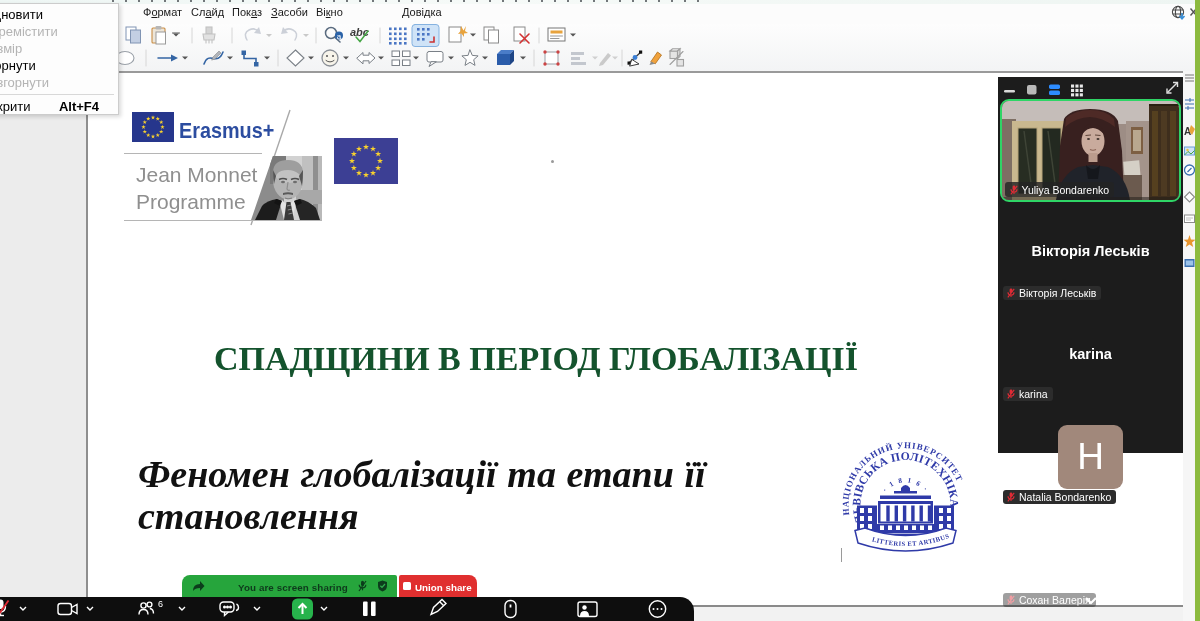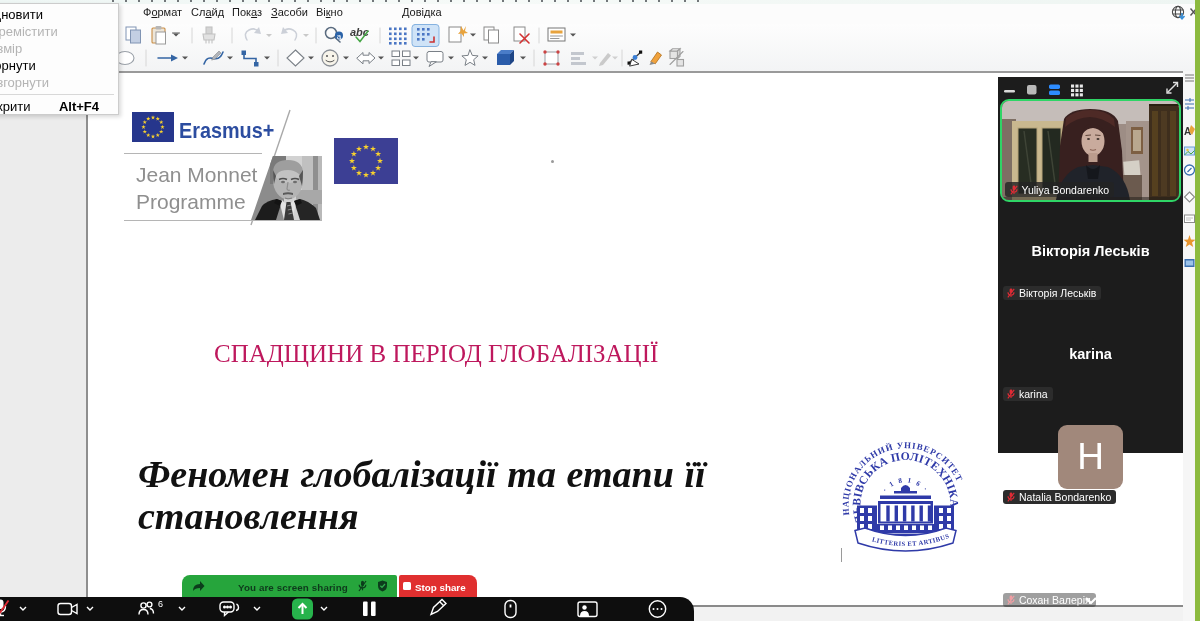--- a/index.html
+++ b/index.html
@@ -258,21 +258,21 @@
 <polygon points="32.0,33.8 32.7,36.0 35.0,36.0 33.2,37.4 33.9,39.6 32.0,38.2 30.1,39.6 30.8,37.4 29.0,36.0 31.3,36.0" fill="#f8d12e"></polygon>
 <polygon points="25.0,31.9 25.7,34.1 28.0,34.1 26.2,35.5 26.9,37.7 25.0,36.3 23.1,37.7 23.8,35.5 22.0,34.1 24.3,34.1" fill="#f8d12e"></polygon>
 <polygon points="19.9,26.8 20.6,29.0 22.9,29.0 21.0,30.4 21.8,32.6 19.9,31.2 18.0,32.6 18.7,30.4 16.8,29.0 19.2,29.0" fill="#f8d12e"></polygon>
 <polygon points="18.0,19.8 18.7,22.0 21.0,22.0 19.2,23.4 19.9,25.6 18.0,24.2 16.1,25.6 16.8,23.4 15.0,22.0 17.3,22.0" fill="#f8d12e"></polygon>
 <polygon points="19.9,12.8 20.6,15.0 22.9,15.0 21.0,16.4 21.8,18.6 19.9,17.2 18.0,18.6 18.7,16.4 16.8,15.0 19.2,15.0" fill="#f8d12e"></polygon>
 <polygon points="25.0,7.7 25.7,9.9 28.0,9.9 26.2,11.3 26.9,13.5 25.0,12.1 23.1,13.5 23.8,11.3 22.0,9.9 24.3,9.9" fill="#f8d12e"></polygon>
 </svg></div>
 
   <div class="abs" style="left:551px;top:160px;width:3px;height:3px;background:#9a9a9a;border-radius:50%;"></div>
 
-  <div class="abs" id="title2" style="left:214px;top:340px;font-family:'Liberation Serif',serif;font-weight:normal;font-size:25px;color:#be185d;white-space:nowrap;">СПАДЩИНИ В ПЕРІОД ГЛОБАЛІЗАЦІЇ</div>
+  <div class="abs" id="title2" style="left:214px;top:340px;font-family:'Liberation Serif',serif;font-weight:bold;font-size:34px;color:#14532d;white-space:nowrap;">СПАДЩИНИ В ПЕРІОД ГЛОБАЛІЗАЦІЇ</div>
 
   <div class="abs" id="sub1" style="left:138px;top:452px;font-family:'Liberation Serif',serif;font-weight:bold;font-style:italic;font-size:38px;color:#111;white-space:nowrap;word-spacing:1.2px;">Феномен глобалізації та етапи її</div>
   <div class="abs" id="sub2" style="left:138px;top:494px;font-family:'Liberation Serif',serif;font-weight:bold;font-style:italic;font-size:38px;color:#111;white-space:nowrap;">становлення</div>
 
   <div class="abs" style="left:841px;top:548px;width:1px;height:14px;background:#9a9a9a;"></div>
   <div class="abs" id="seal" style="left:842px;top:442px;"><svg width="128" height="122" viewBox="0 0 128 122" fill="none">
     <defs>
       <path id="arcOuter" d="M 8.4,77.8 A 57,57 0 1 1 118.6,77.8"></path>
       <path id="arcMid" d="M 22.7,82 A 45,45 0 1 1 104.3,82"></path>
       <path id="arc1816" d="M 41,56 A 24,24 0 0 1 86,56"></path>
@@ -368,21 +368,21 @@
       <path d="M1 11 L8 1"></path>
     </g>
   </svg>
   <svg class="abs" style="left:376.5px;top:580px;" width="11" height="12" viewBox="0 0 11 12">
     <path d="M5.5 0.5 L10 2 L10 6 Q10 10 5.5 11.5 Q1 10 1 6 L1 2 Z" fill="#0c3d1c"></path>
     <path d="M3.4 5.8 L5 7.4 L8 4" stroke="#2fae4e" stroke-width="1.3" fill="none"></path>
   </svg>
 
   <div class="abs" style="left:398.5px;top:575px;width:78px;height:22px;background:#e02f2f;border-radius:2px 8px 0 0;"></div>
   <div class="abs" style="left:402.5px;top:582px;width:8px;height:8px;background:#fff;border-radius:1.5px;"></div>
-  <div class="abs" style="left:415px;top:581.5px;font-size:9.8px;font-weight:bold;color:#fff;">Stop share</div>
+  <div class="abs" style="left:415px;top:581.5px;font-size:9.8px;font-weight:bold;color:#fff;">Union share</div>
 
   <div class="abs" style="left:0;top:597px;width:694px;height:24px;background:#0e0e0e;border-radius:0 14px 0 0;"></div>
   <div class="abs" id="zoombar" style="left:0;top:597px;width:694px;height:24px;">
     <svg width="694" height="24" viewBox="0 0 694 24">
       <g stroke="#fff" stroke-width="1.4" fill="none">
 
         <rect x="-2.5" y="2.5" width="6" height="9.5" rx="3" fill="#fff" stroke="none"></rect>
         <path d="M-4.5 9 Q-4.5 15 0.5 15 Q5.5 15 5.5 9"></path>
         <path d="M0.5 15 L0.5 18.5"></path>
           <path d="M-3 18.5 L4 18.5"></path>

